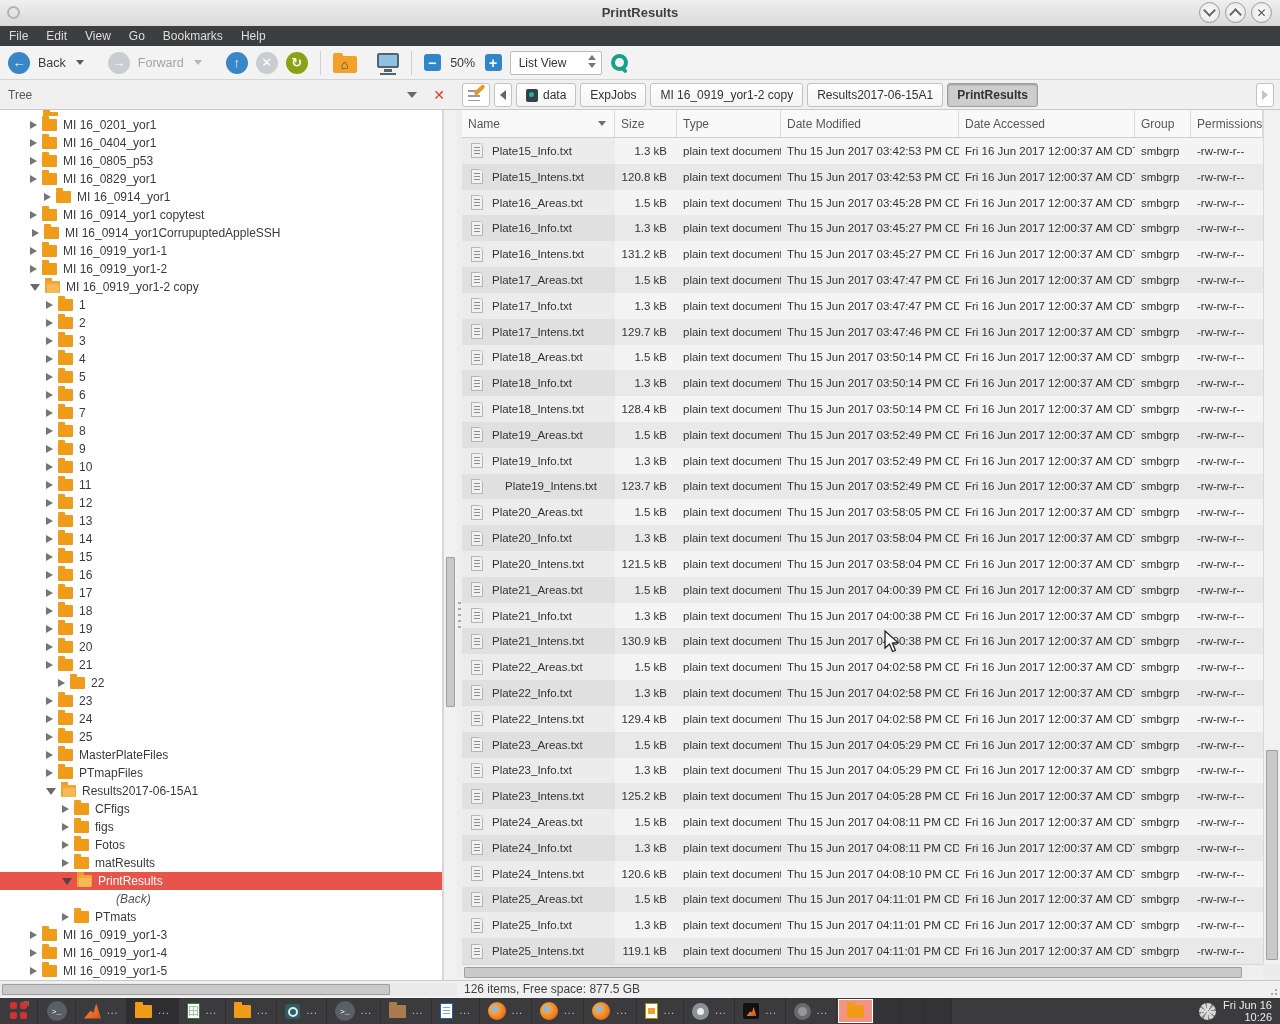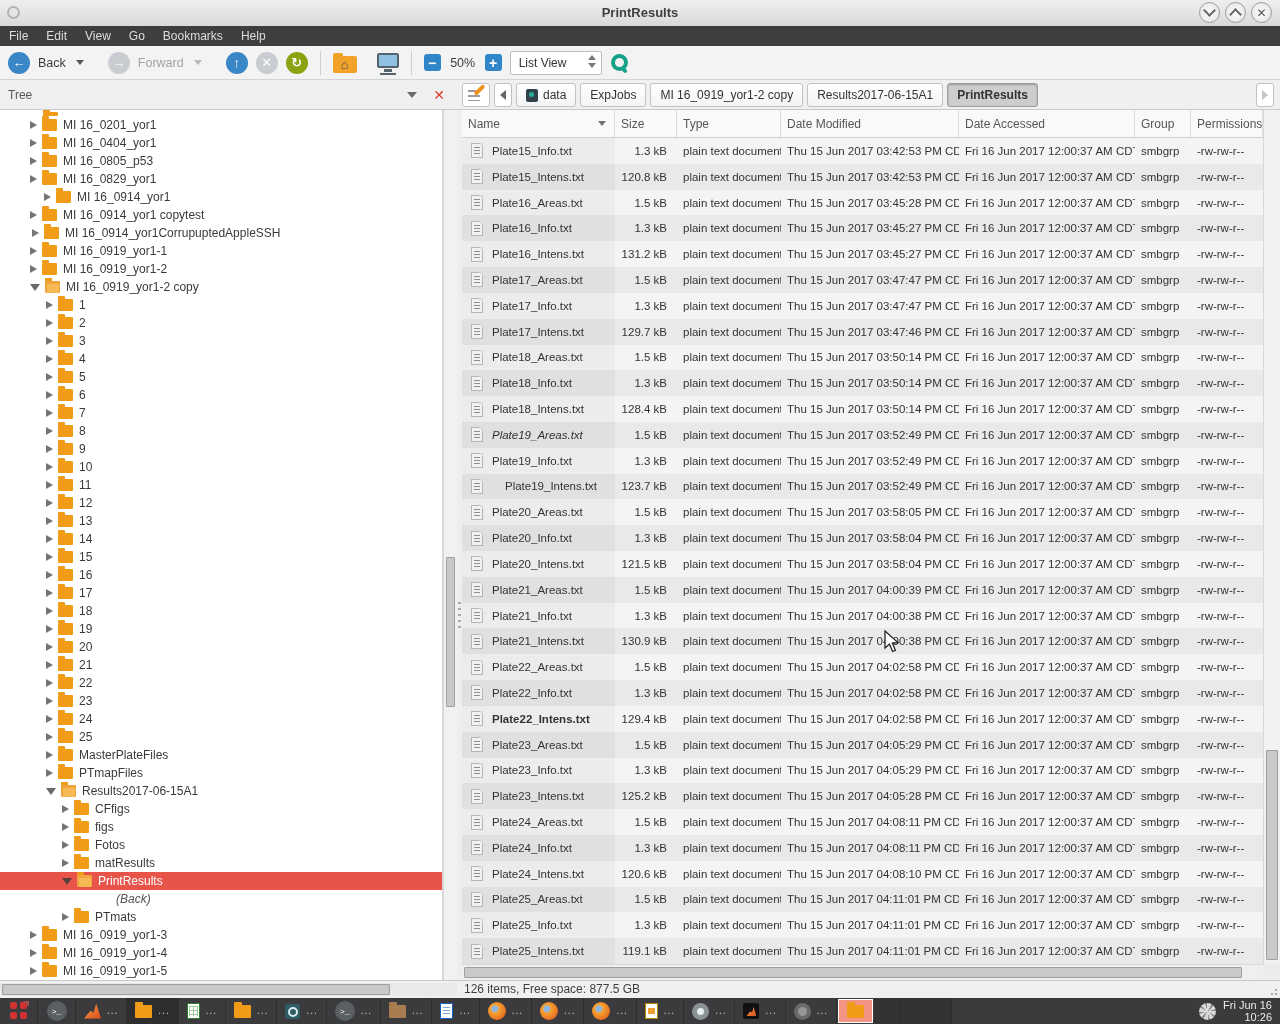--- a/index.html
+++ b/index.html
@@ -414,21 +414,21 @@
       <div class="trow" style="padding-left: 46px;">
         <span class="exp c"></span>
         <span class="fold"></span>
         <span>20</span>
       </div>
       <div class="trow" style="padding-left: 46px;">
         <span class="exp c"></span>
         <span class="fold"></span>
         <span>21</span>
       </div>
-      <div class="trow" style="padding-left: 46px;">
+      <div class="trow" style="padding-left: 58px;">
         <span class="exp c"></span>
         <span class="fold"></span>
         <span>22</span>
       </div>
       <div class="trow" style="padding-left: 46px;">
         <span class="exp c"></span>
         <span class="fold"></span>
         <span>23</span>
       </div>
       <div class="trow" style="padding-left: 46px;">
@@ -795,21 +795,21 @@
           <span>Fri 16 Jun 2017 12:00:37 AM CDT</span>
         </div>
         <div class="cell c-grp" style="width: 56px;">
           <span>smbgrp</span>
         </div>
         <div class="cell c-perm" style="width: 72px;">
           <span>-rw-rw-r--</span>
         </div>
       </div>
       <div class="frow even">
-        <div class="cell c-name" style="width: 153px; font-style: italic;">
+        <div class="cell c-name" style="width: 153px;">
           <span class="ficon"></span>
           <span>Plate19_Areas.txt</span>
         </div>
         <div class="cell c-size" style="width: 62px;">
           <span>1.5 kB</span>
         </div>
         <div class="cell c-type" style="width: 104px;">
           <span>plain text document</span>
         </div>
         <div class="cell c-mod" style="width: 178px;">
@@ -1059,21 +1059,21 @@
           <span>Fri 16 Jun 2017 12:00:37 AM CDT</span>
         </div>
         <div class="cell c-grp" style="width: 56px;">
           <span>smbgrp</span>
         </div>
         <div class="cell c-perm" style="width: 72px;">
           <span>-rw-rw-r--</span>
         </div>
       </div>
       <div class="frow odd">
-        <div class="cell c-name" style="width: 153px; font-weight: bold;">
+        <div class="cell c-name" style="width: 153px;">
           <span class="ficon"></span>
           <span>Plate22_Intens.txt</span>
         </div>
         <div class="cell c-size" style="width: 62px;">
           <span>129.4 kB</span>
         </div>
         <div class="cell c-type" style="width: 104px;">
           <span>plain text document</span>
         </div>
         <div class="cell c-mod" style="width: 178px;">

